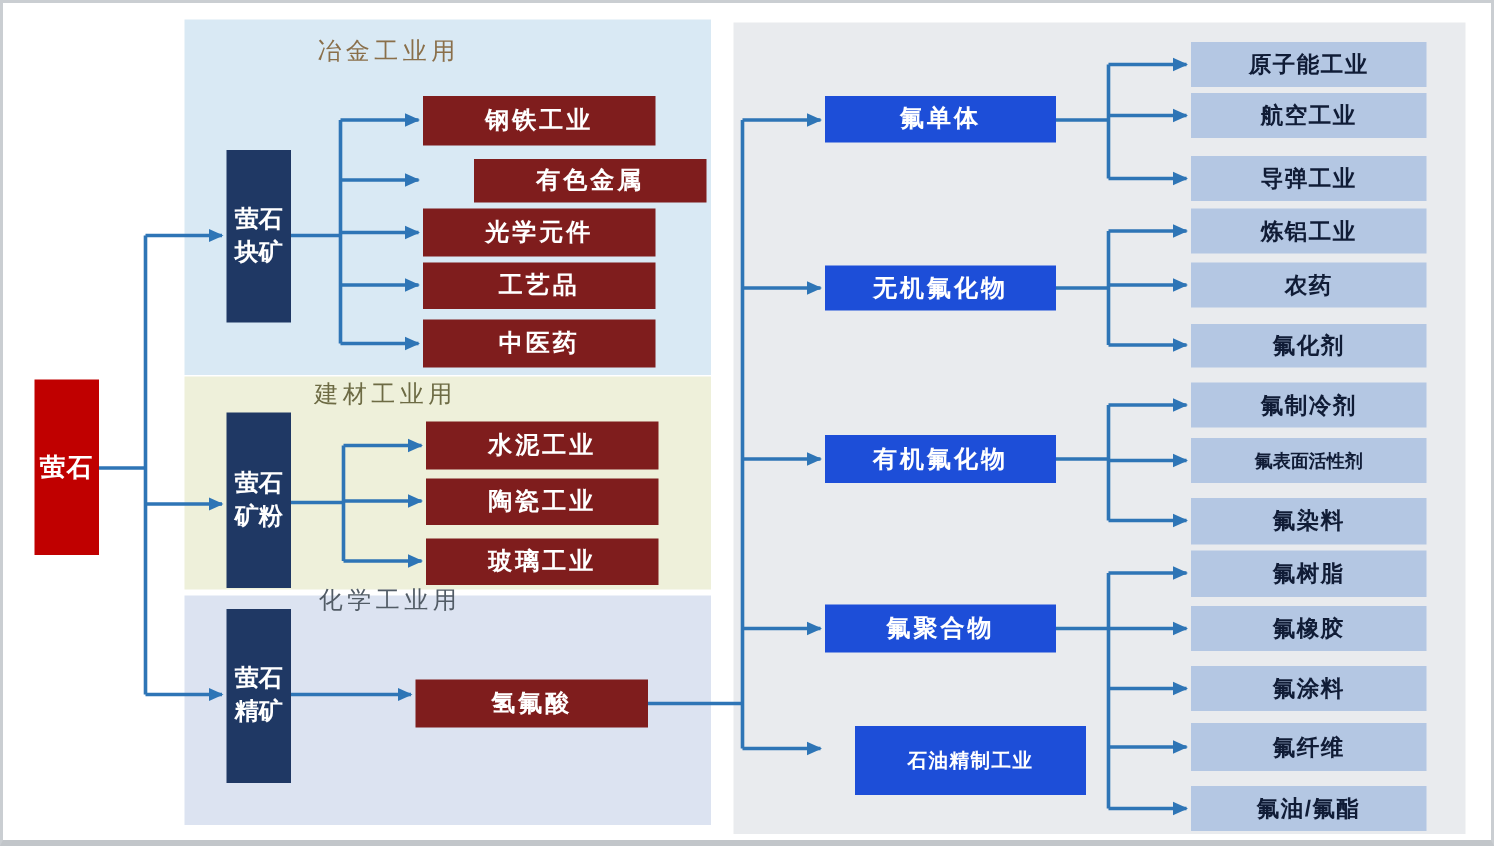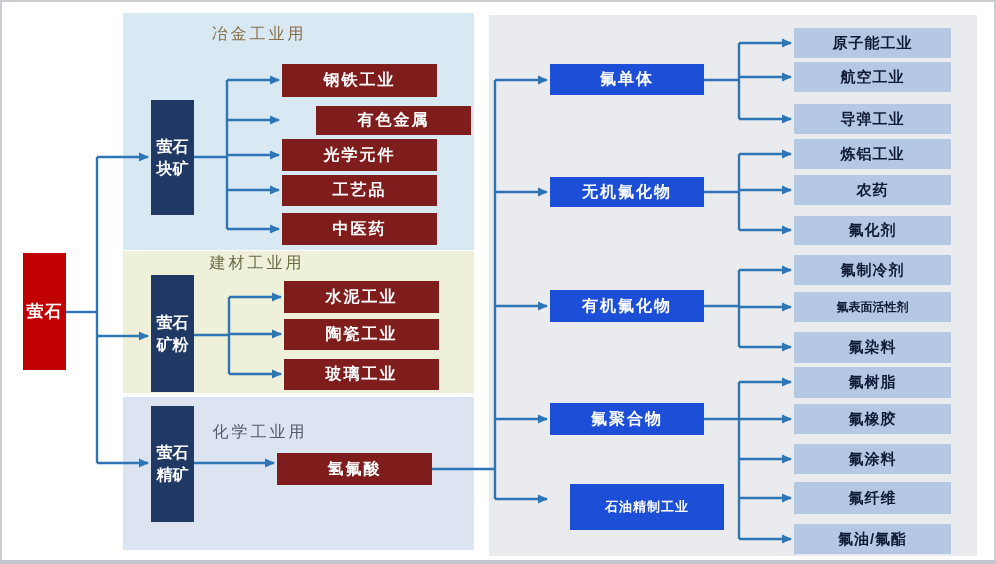--- a/index.html
+++ b/index.html
@@ -41,21 +41,21 @@
 
 <div class="scene">
 
   <div class="panel panel-met"></div>
   <div class="panel panel-build"></div>
   <div class="panel panel-chem"></div>
   <div class="panel panel-right"></div>
 
   <div class="sec-title t-met" style="left:172px;top:22px;">冶金工业用</div>
   <div class="sec-title t-build" style="left:170px;top:251px;">建材工业用</div>
-  <div class="sec-title t-chem" style="left:173px;top:420px;">化学工业用</div>
+  <div class="sec-title t-chem" style="left:173px;top:388px;">化学工业用</div>
 
   <svg class="wires" width="996" height="564">
     <defs>
       <marker id="arw" markerUnits="userSpaceOnUse" markerWidth="10" markerHeight="10" refX="9" refY="5" orient="auto">
         <path d="M0,0.5 L10,5 L0,9.5 Z" fill="#2e75b6"></path>
       </marker>
     </defs>
 
     <path class="ln" d="M64,310 H95"></path>
     <path class="ln" d="M95,155 V461"></path>

